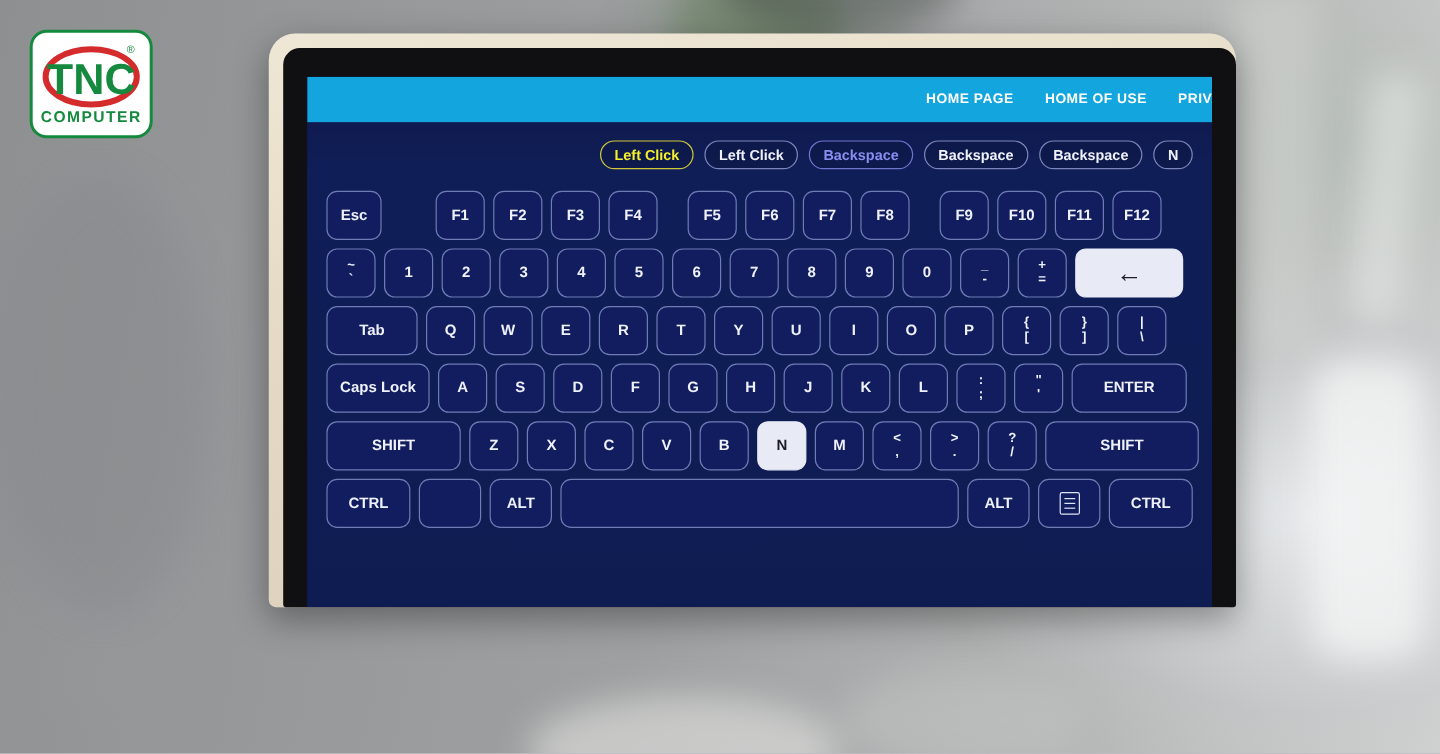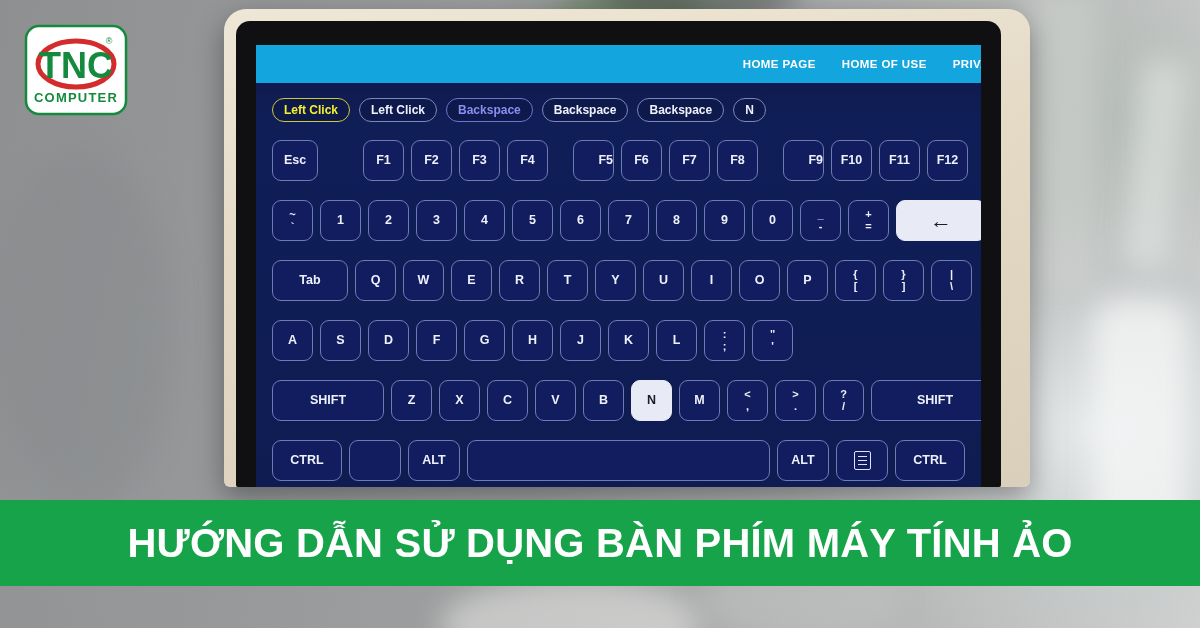--- a/index.html
+++ b/index.html
@@ -35,25 +35,25 @@
   .streak-c { left: 1092px; top: 300px; width: 96px; height: 250px; background: rgba(246,248,248,.72); border-radius: 28px; }
   .streak-d { left: 560px; top: -40px; width: 140px; height: 120px; background: rgba(104,128,96,.55); }
   .streak-e { left: 600px; top: -60px; width: 200px; height: 90px; background: rgba(62,70,64,.45); }
   .streak-f { left: 440px; top: 580px; width: 260px; height: 90px; background: rgba(226,226,224,.6); }
   .streak-g { left: 0px; top: 150px; width: 170px; height: 360px; background: rgba(136,138,140,.45); }
   .streak-h { left: 700px; top: 560px; width: 200px; height: 80px; background: rgba(196,198,196,.5); }
 
   
   #laptop {
     position: absolute;
-    left: 224px; top: 9px;
+    left: 224px; top: 28px;
     width: 806px; height: 478px;
     background: linear-gradient(170deg, #efe7d6 0%, #e4dac6 40%, #d9cfbb 100%);
     border-radius: 22px 22px 6px 6px;
-    padding: 12px 29px 0 12px;
+    padding: 12px 0 0 12px;
     box-shadow: 0 10px 28px rgba(0,0,0,.35);
   }
   #bezel {
     width: 100%; height: 100%;
     background: #100f12;
     border-radius: 14px 14px 2px 2px;
     padding: 24px 20px 0 20px;
     overflow: hidden;
   }
   #screen {
@@ -83,39 +83,39 @@
   
   #app-body {
     background: linear-gradient(180deg, #0f1b4f 0%, #101e58 10%, #0e1c52 100%);
     padding: 14px 16px 0 16px;
     height: calc(100% - 38px);
   }
 
   
   #history-row {
     display: flex; align-items: center; gap: 9px;
-    height: 26px; margin-bottom: 17px;
+    height: 26px; margin-bottom: 17px; justify-content: flex-end;
   }
   .badge {
     height: 24px;
     border-radius: 12px;
     border: 1px solid #7d86bb;
     display: flex; align-items: center; justify-content: center;
     padding: 0 11px;
     font-size: 12px;
     font-weight: bold;
     color: #eef0fa;
     background: rgba(12,22,66,.5);
     white-space: nowrap;
   }
   .badge.yellow { color: #f5f02a; border-color: #cfc83a; }
   .badge.violet { color: #8b8ef0; border-color: #6f74cf; }
 
   
-  #keyboard { display: flex; flex-direction: column; gap: 19px; }
+  #keyboard { display: flex; flex-direction: column; gap: 7px; }
   .krow { display: flex; gap: 7px; }
   .key {
     height: 41px;
     border: 1px solid #6f7bb5;
     border-radius: 9px;
     background: #111d5e;
     color: #eef1fb;
     display: flex; flex-direction: column;
     align-items: center; justify-content: center;
     font-size: 12.5px;
@@ -127,21 +127,21 @@
   }
   .key.dual { font-size: 11px; gap: 1px; letter-spacing: 0; }
   .key.dual span { display: block; }
   .key.active {
     background: #e8eaf6;
     border-color: #e8eaf6;
     color: #1b1b2a;
   }
   .key.wide-esc   { width: 46px; }
   .key.gap-fn     { margin-left: 38px; text-align: right; }
-  .key.gap-fn-s   { margin-left: 18px; align-items: flex-end; }
+  .key.gap-fn-s   { margin-left: 18px; }
   .key.backspace  { width: 90px; font-size: 20px; }
   .key.tab        { width: 76px; }
   .key.caps       { width: 86px; }
   .key.enter      { width: 96px; }
   .key.shift-l    { width: 112px; }
   .key.shift-r    { width: 128px; }
   .key.ctrl       { width: 70px; }
   .key.winkey     { width: 52px; }
   .key.alt        { width: 52px; }
   .key.space      { flex: 1 1 auto; width: auto; }
@@ -337,20 +337,23 @@
                 <div class="key dual">
                   <span>}</span>
                   <span>]</span>
                 </div>
                 <div class="key dual">
                   <span>|</span>
                   <span>\</span>
                 </div>
               </div>
               <div class="krow">
+                <div class="key caps">
+                  <span>Caps Lock</span>
+                </div>
                 <div class="key">
                   <span>A</span>
                 </div>
                 <div class="key">
                   <span>S</span>
                 </div>
                 <div class="key">
                   <span>D</span>
                 </div>
                 <div class="key">
@@ -371,20 +374,23 @@
                 <div class="key">
                   <span>L</span>
                 </div>
                 <div class="key dual">
                   <span>:</span>
                   <span>;</span>
                 </div>
                 <div class="key dual">
                   <span>"</span>
                   <span>'</span>
+                </div>
+                <div class="key enter">
+                  <span>ENTER</span>
                 </div>
               </div>
               <div class="krow">
                 <div class="key shift-l">
                   <span>SHIFT</span>
                 </div>
                 <div class="key">
                   <span>Z</span>
                 </div>
                 <div class="key">
@@ -456,17 +462,14 @@
   </div>
 
   <svg id="logo" width="104" height="92" viewBox="0 0 104 92" style="position:absolute;left:24px;top:24px;">
     <rect x="2" y="2" width="100" height="88" rx="13" fill="#ffffff" stroke="#158a3f" stroke-width="2.5"></rect>
     <ellipse cx="52" cy="40" rx="38" ry="23" fill="none" stroke="#d42c2c" stroke-width="5"></ellipse>
     <text x="52" y="54" text-anchor="middle" font-family="'Liberation Sans', sans-serif" font-size="36" font-weight="bold" fill="#158a3f">TNC</text>
     <text x="85" y="20" text-anchor="middle" font-family="'Liberation Sans', sans-serif" font-size="9" fill="#158a3f">®</text>
     <text x="52" y="78" text-anchor="middle" font-family="'Liberation Sans', sans-serif" font-size="13" font-weight="bold" letter-spacing="1.2" fill="#158a3f">COMPUTER</text>
   </svg>
 
-  <div id="banner">
-    <div id="banner-text">HƯỚNG DẪN SỬ DỤNG BÀN PHÍM MÁY TÍNH ẢO</div>
-  </div>
 
 </div>
 
 </body></html>

